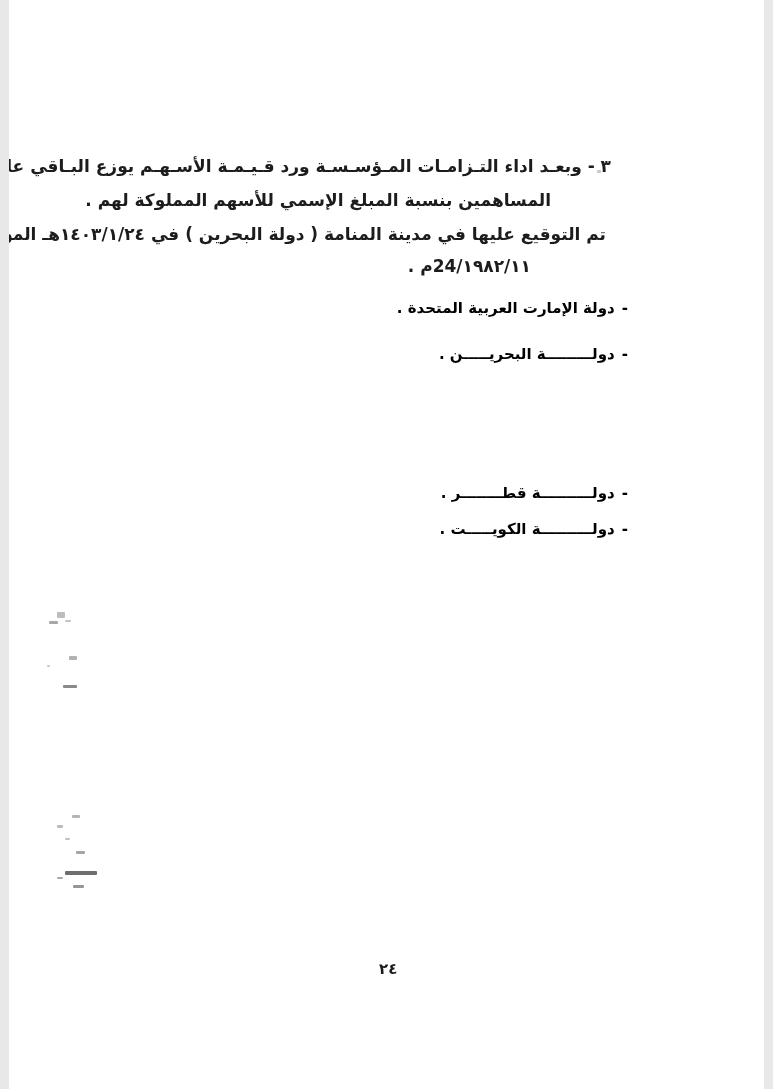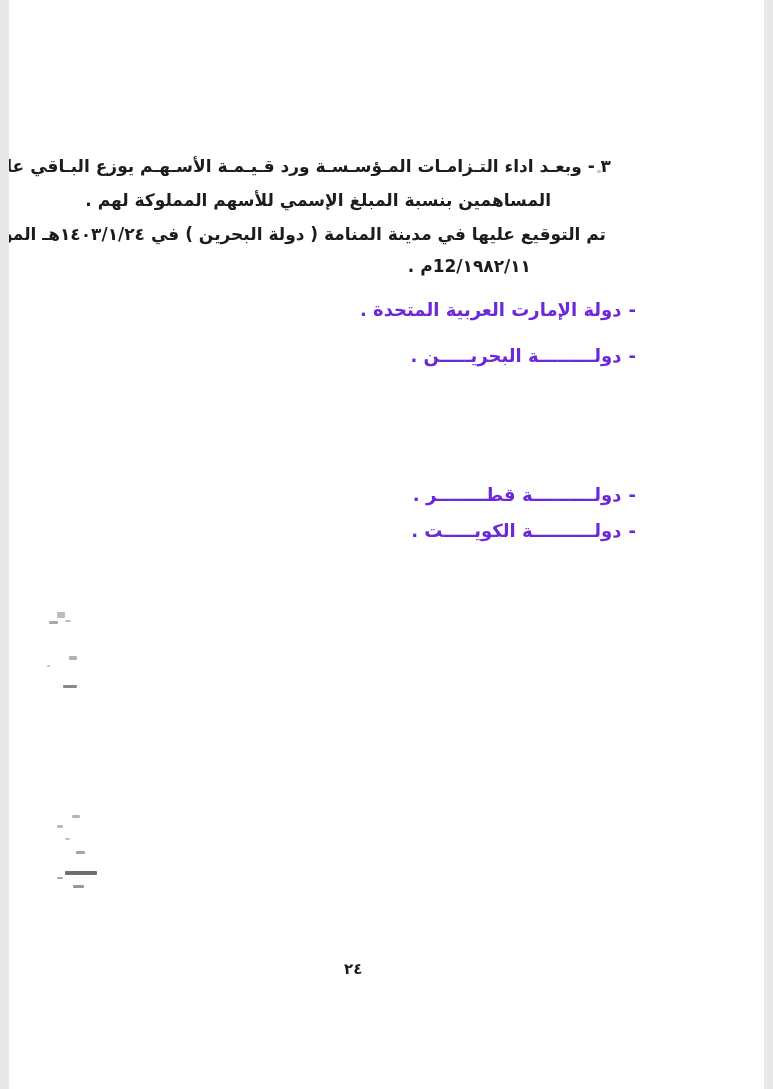--- a/index.html
+++ b/index.html
@@ -17,56 +17,56 @@
     direction:rtl;
     white-space:nowrap;
     text-align:right;
     font-size:17px;
     font-weight:600;
     color:#1c1c1c;
     letter-spacing:0px;
   }
   .country{
     position:absolute;
-    right:128px;
+    right:136px;
     direction:rtl;
     white-space:nowrap;
-    font-size:18px;
+    font-size:15px;
     font-weight:600;
-    color:#6d28d9;
+    color:#000000;
   }
   .country .dash{
     display:inline-block;
     margin-left:7px;
     font-weight:700;
   }
   .pagenum{
     position:absolute;
     top:960px;
-    left:335px;
+    left:370px;
     font-size:15px;
     font-weight:700;
     letter-spacing:6px;
     color:#1c1c1c;
   }
   .artifact{
     position:absolute;
     border-radius:1px;
   }
 </style>
 </head>
 <body>
 
 <div class="page">
 
   <div class="line" style="top:156px; right:153px;">٣ - وبعـد اداء التـزامـات المـؤسـسـة ورد قـيـمـة الأسـهـم يوزع البـاقي على</div>
   <div class="line" style="top:190px; right:213px;">المساهمين بنسبة المبلغ الإسمي للأسهم المملوكة لهم .</div>
 
   <div class="line" style="top:224px; right:158px;">تم التوقيع عليها في مدينة المنامة ( دولة البحرين ) في ١٤٠٣/١/٢٤هـ الموافق</div>
-  <div class="line" style="top:256px; right:233px;">١٩٨٢/١١/12م .</div>
+  <div class="line" style="top:256px; right:233px;">١٩٨٢/١١/24م .</div>
 
   <div class="country" style="top:299px;">
     <span class="dash">-</span><span>دولة الإمارت العربية المتحدة .</span>
   </div>
   <div class="country" style="top:345px;text-align:right;">
     <span class="dash">-</span><span>دولـــــــــة البحريـــــن .</span>
   </div>
   <div class="country" style="top:478px;margin-top:6px;">
     <span class="dash">-</span><span>دولــــــــــة قطــــــــر .</span>
   </div>

